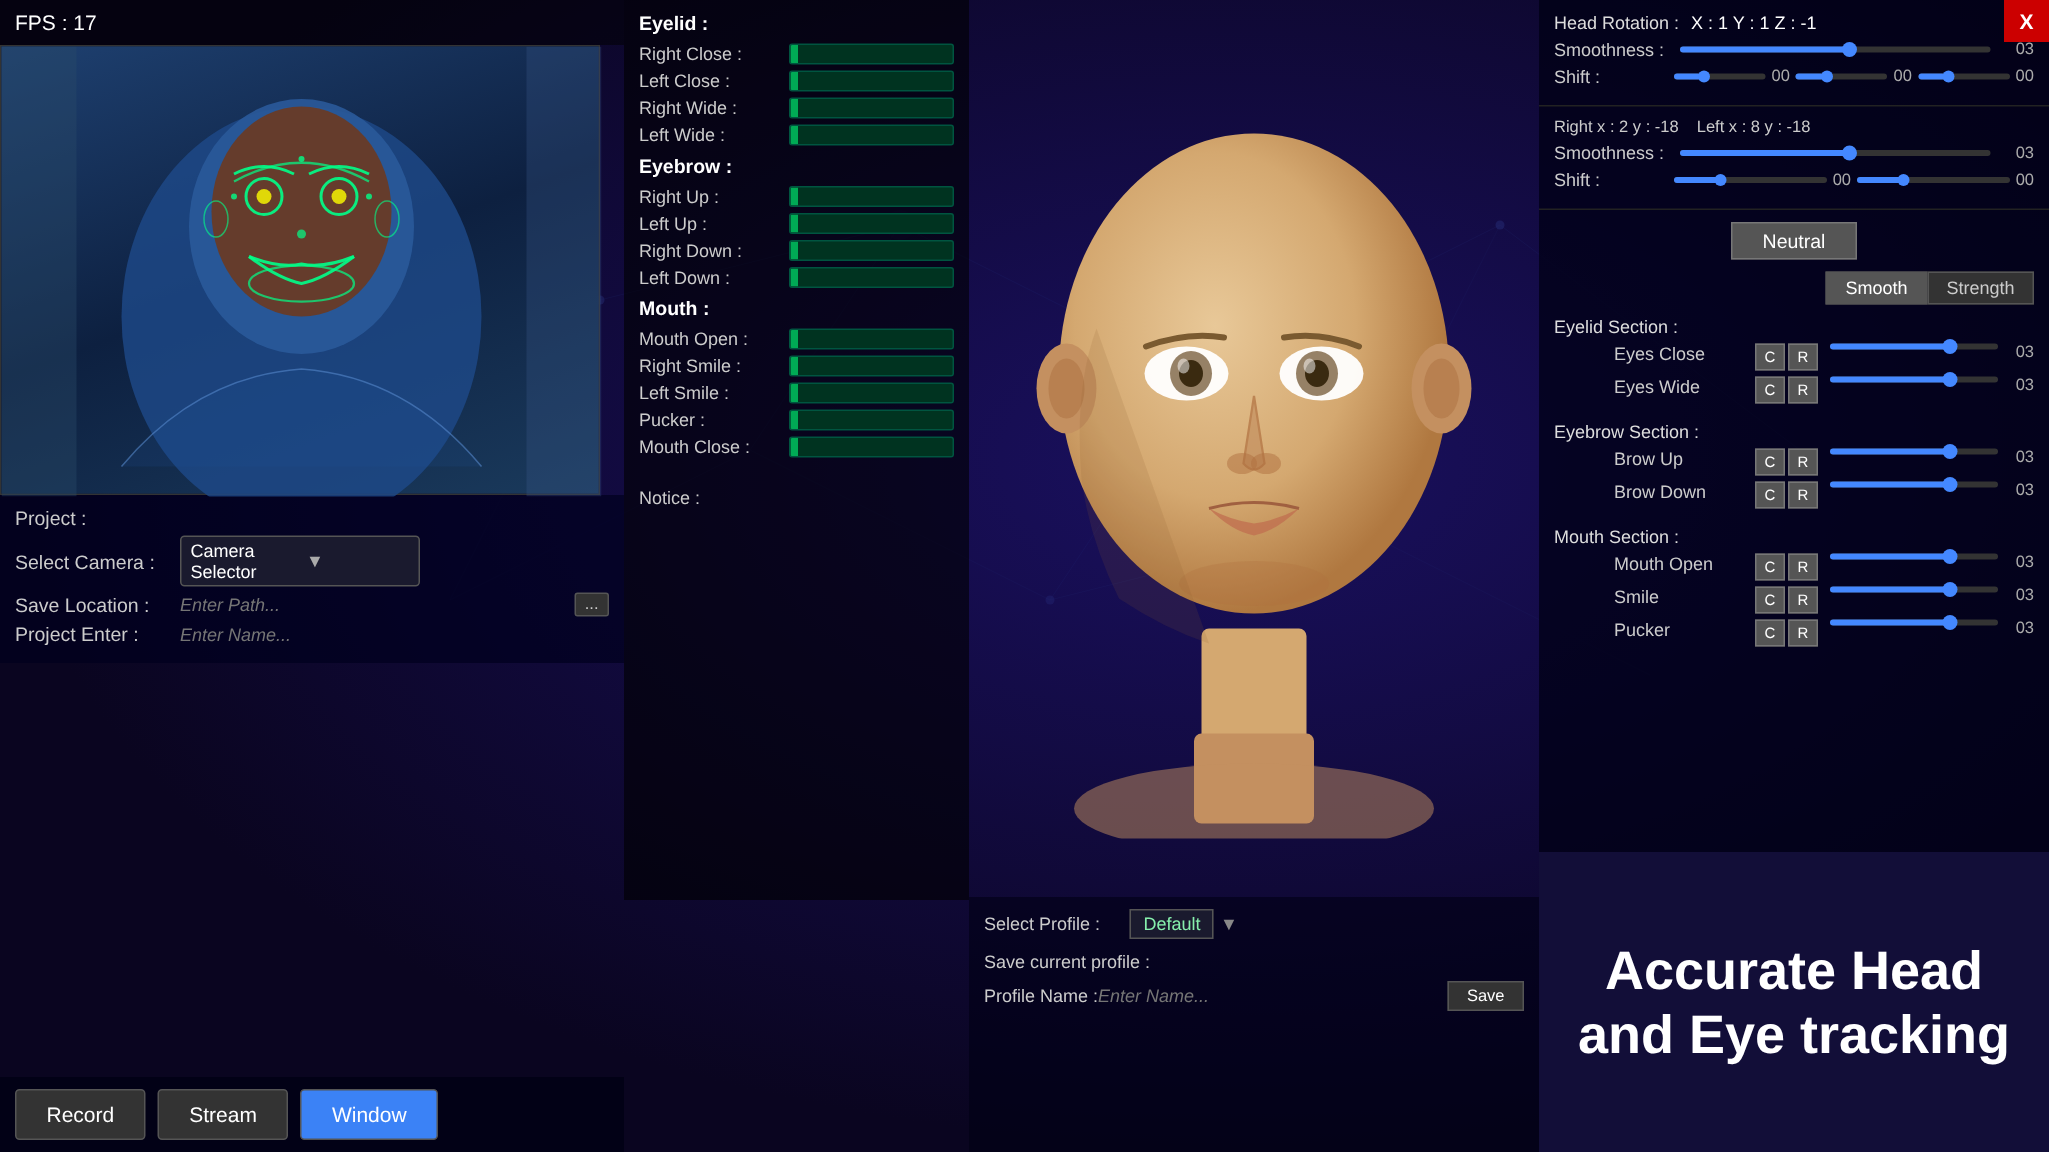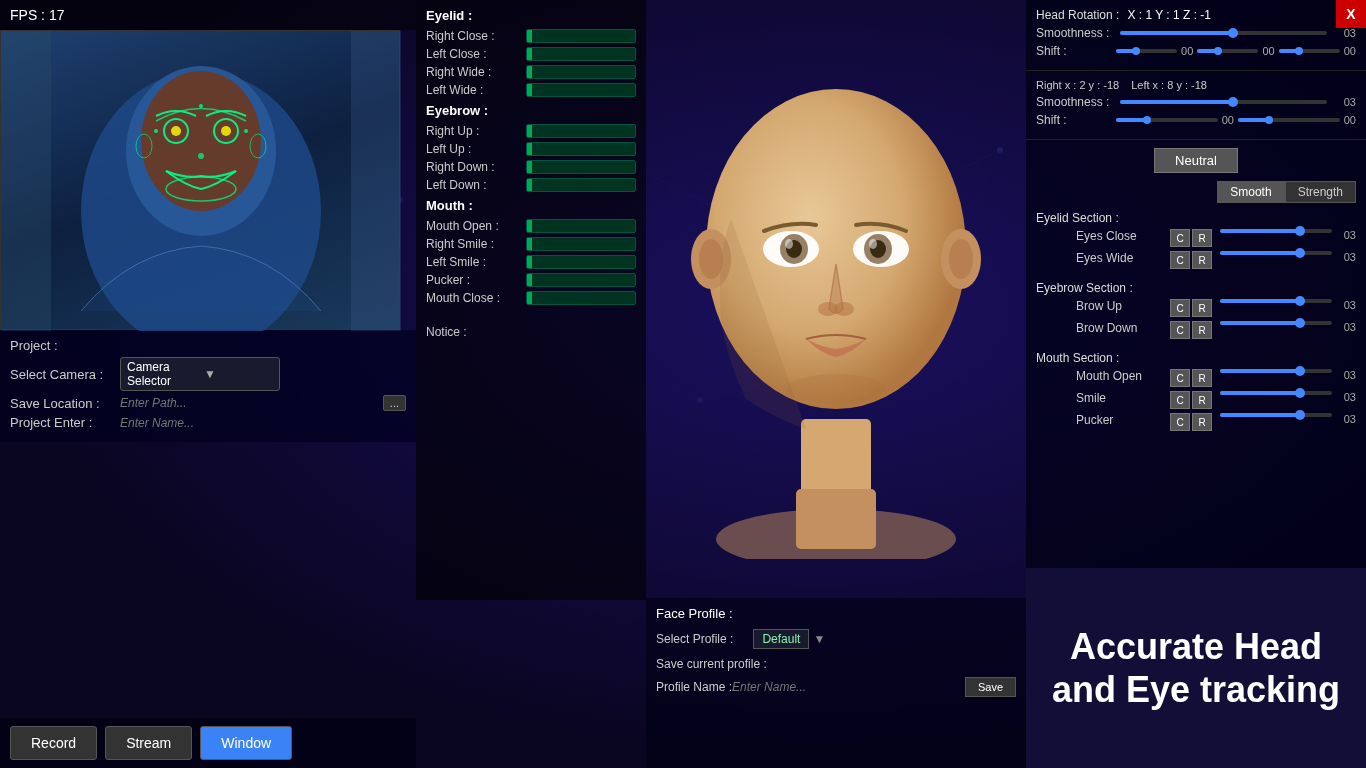--- a/index.html
+++ b/index.html
@@ -787,21 +787,20 @@
         <path d="M160,300 Q190,292 220,300" stroke="#a06040" stroke-width="2" fill="none"></path>
         <path d="M160,300 Q175,315 190,318 Q205,315 220,300 Q205,308 190,310 Q175,308 160,300 Z" fill="#c07050" opacity="0.8"></path>
 
         <ellipse cx="190" cy="350" rx="50" ry="15" fill="#b07040" opacity="0.3"></ellipse>
 
         <path d="M85,180 Q70,220 75,280 Q80,320 100,360 Q130,380 160,390" stroke="#906030" stroke-width="0" fill="#906030" opacity="0.15"></path>
       </svg>
     </div>
 
     <div class="face-profile-section">
-      <div class="face-profile-header">Face Profile :</div>
       <div class="select-profile-row">
         <span>Select Profile :</span>
         <button class="profile-selector">Default</button>
         <span style="color:#888; margin-left:4px;">▼</span>
       </div>
       <div class="save-profile-row">Save current profile :</div>
       <div class="profile-name-row">
         <span>Profile Name :</span>
         <input class="profile-name-input" type="text" placeholder="Enter Name..." style="">
         <button class="save-btn">Save</button>

